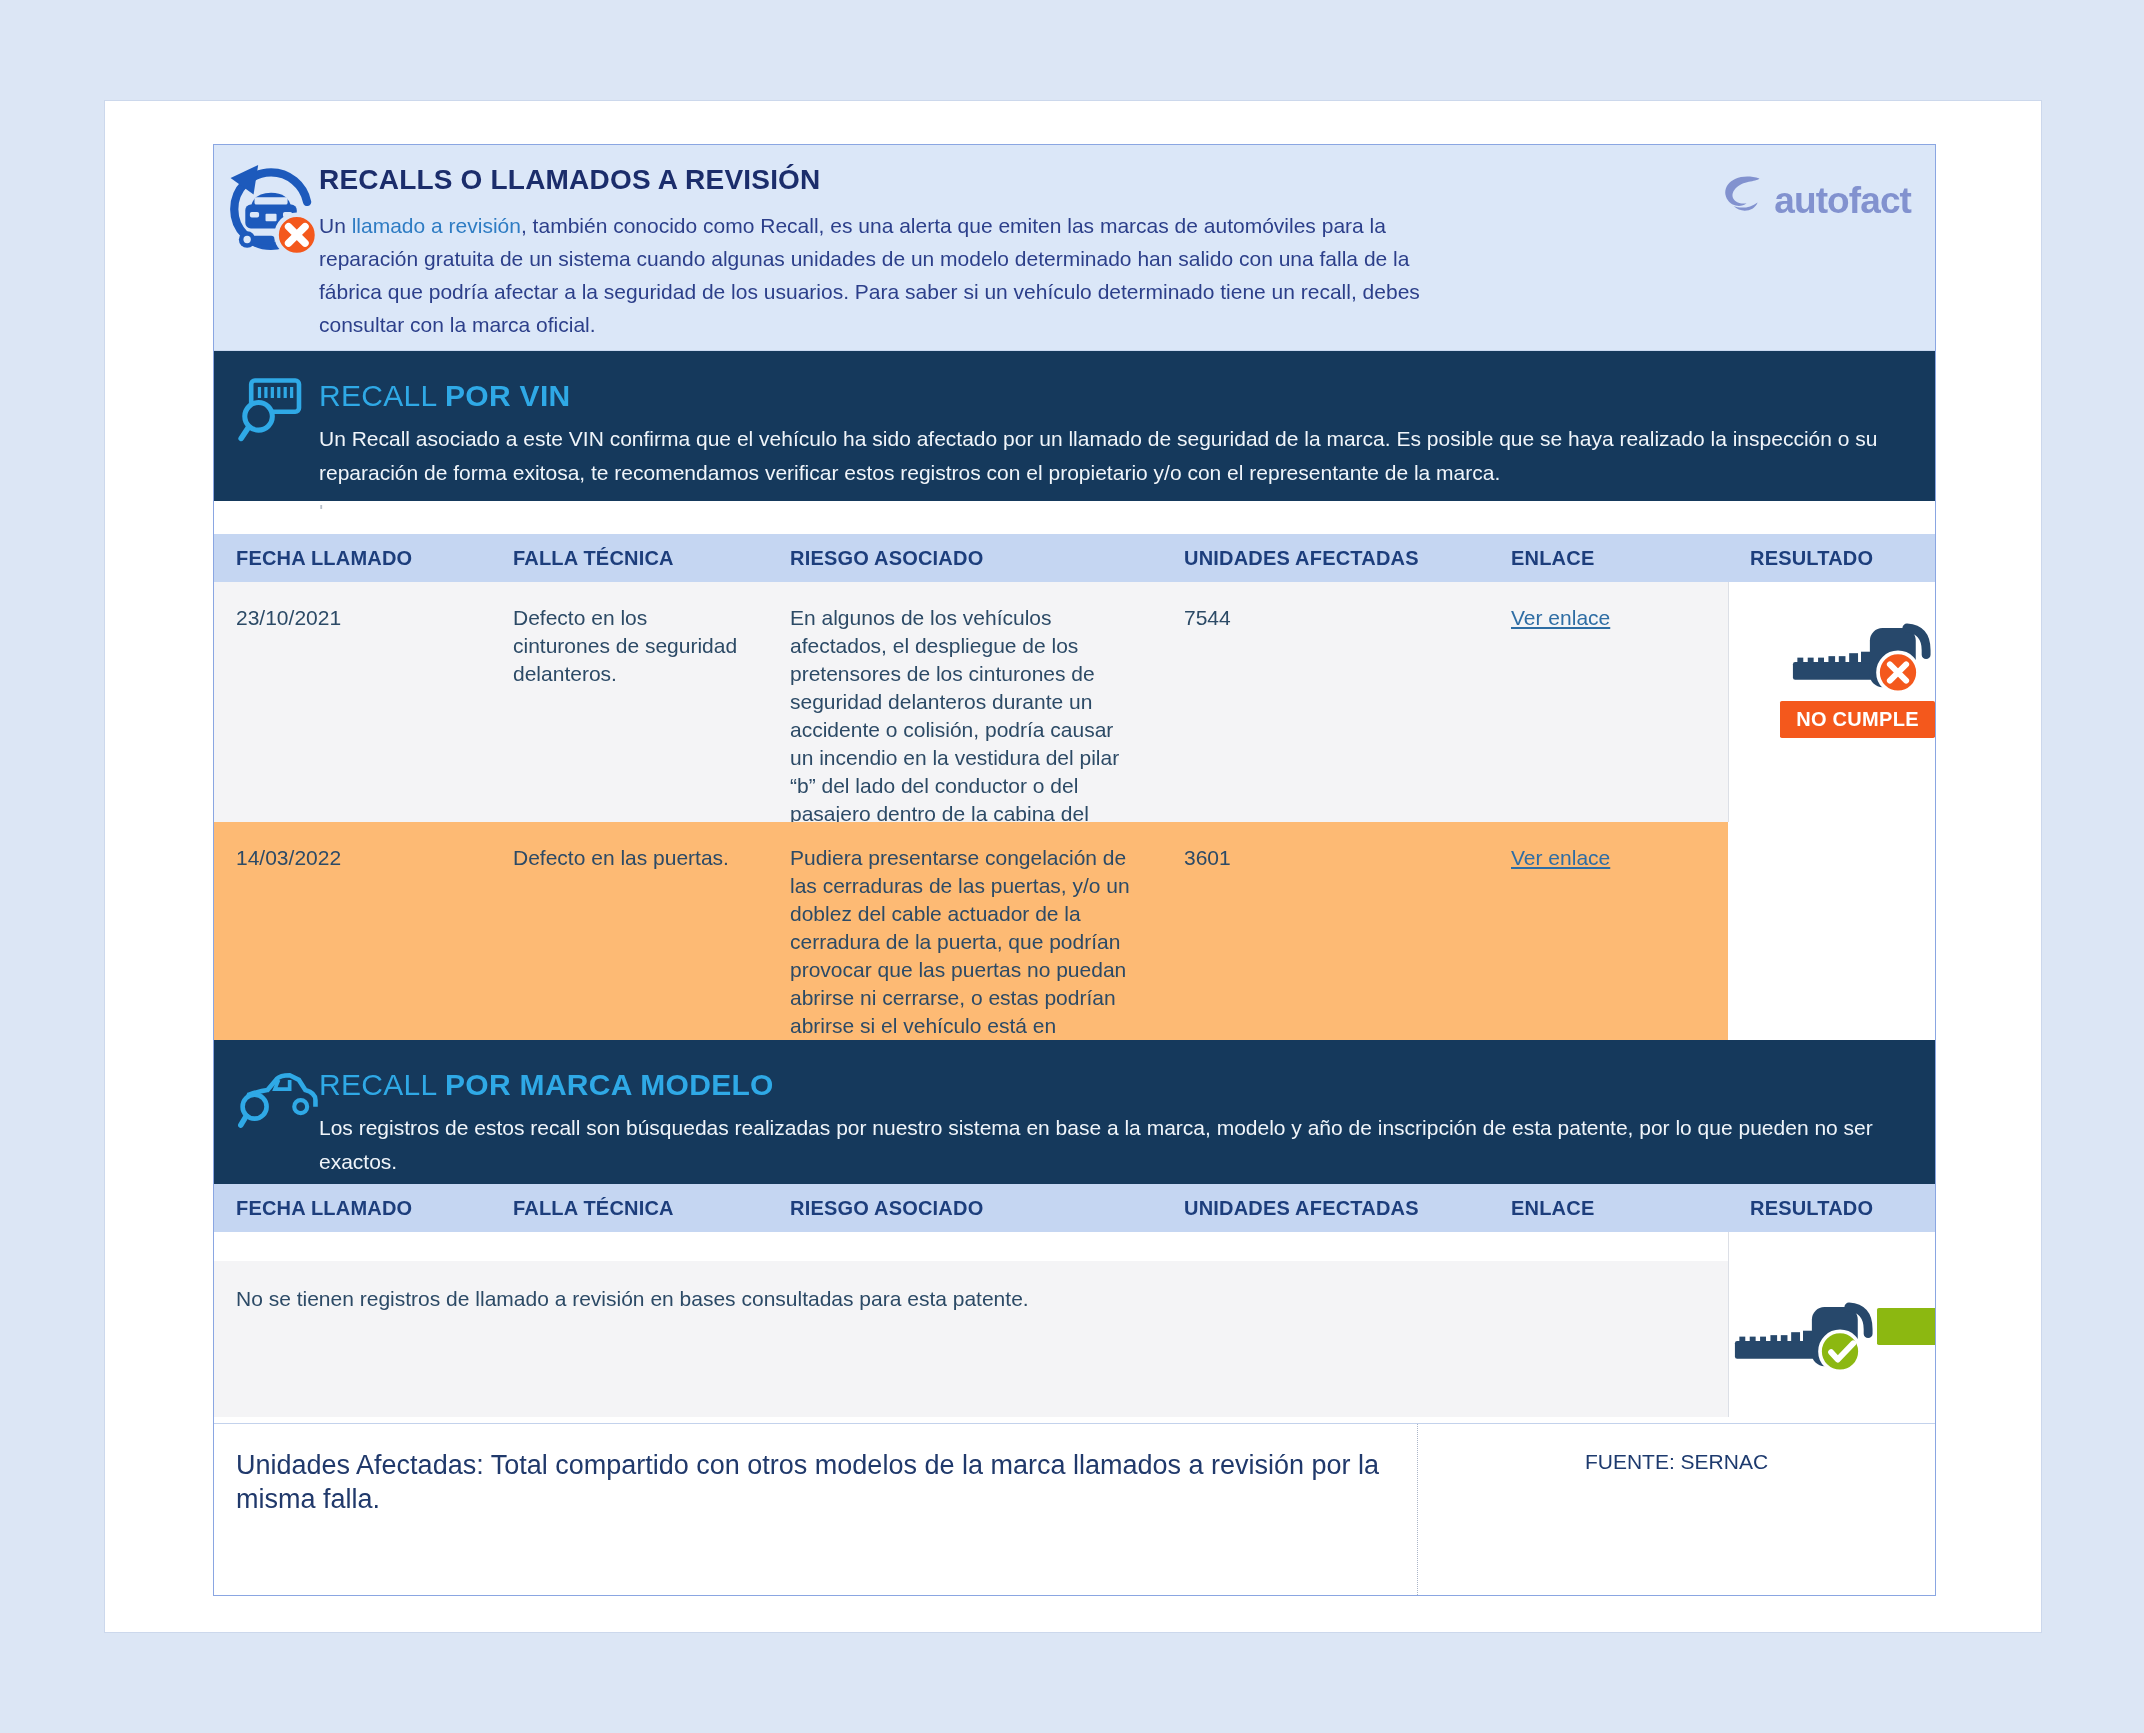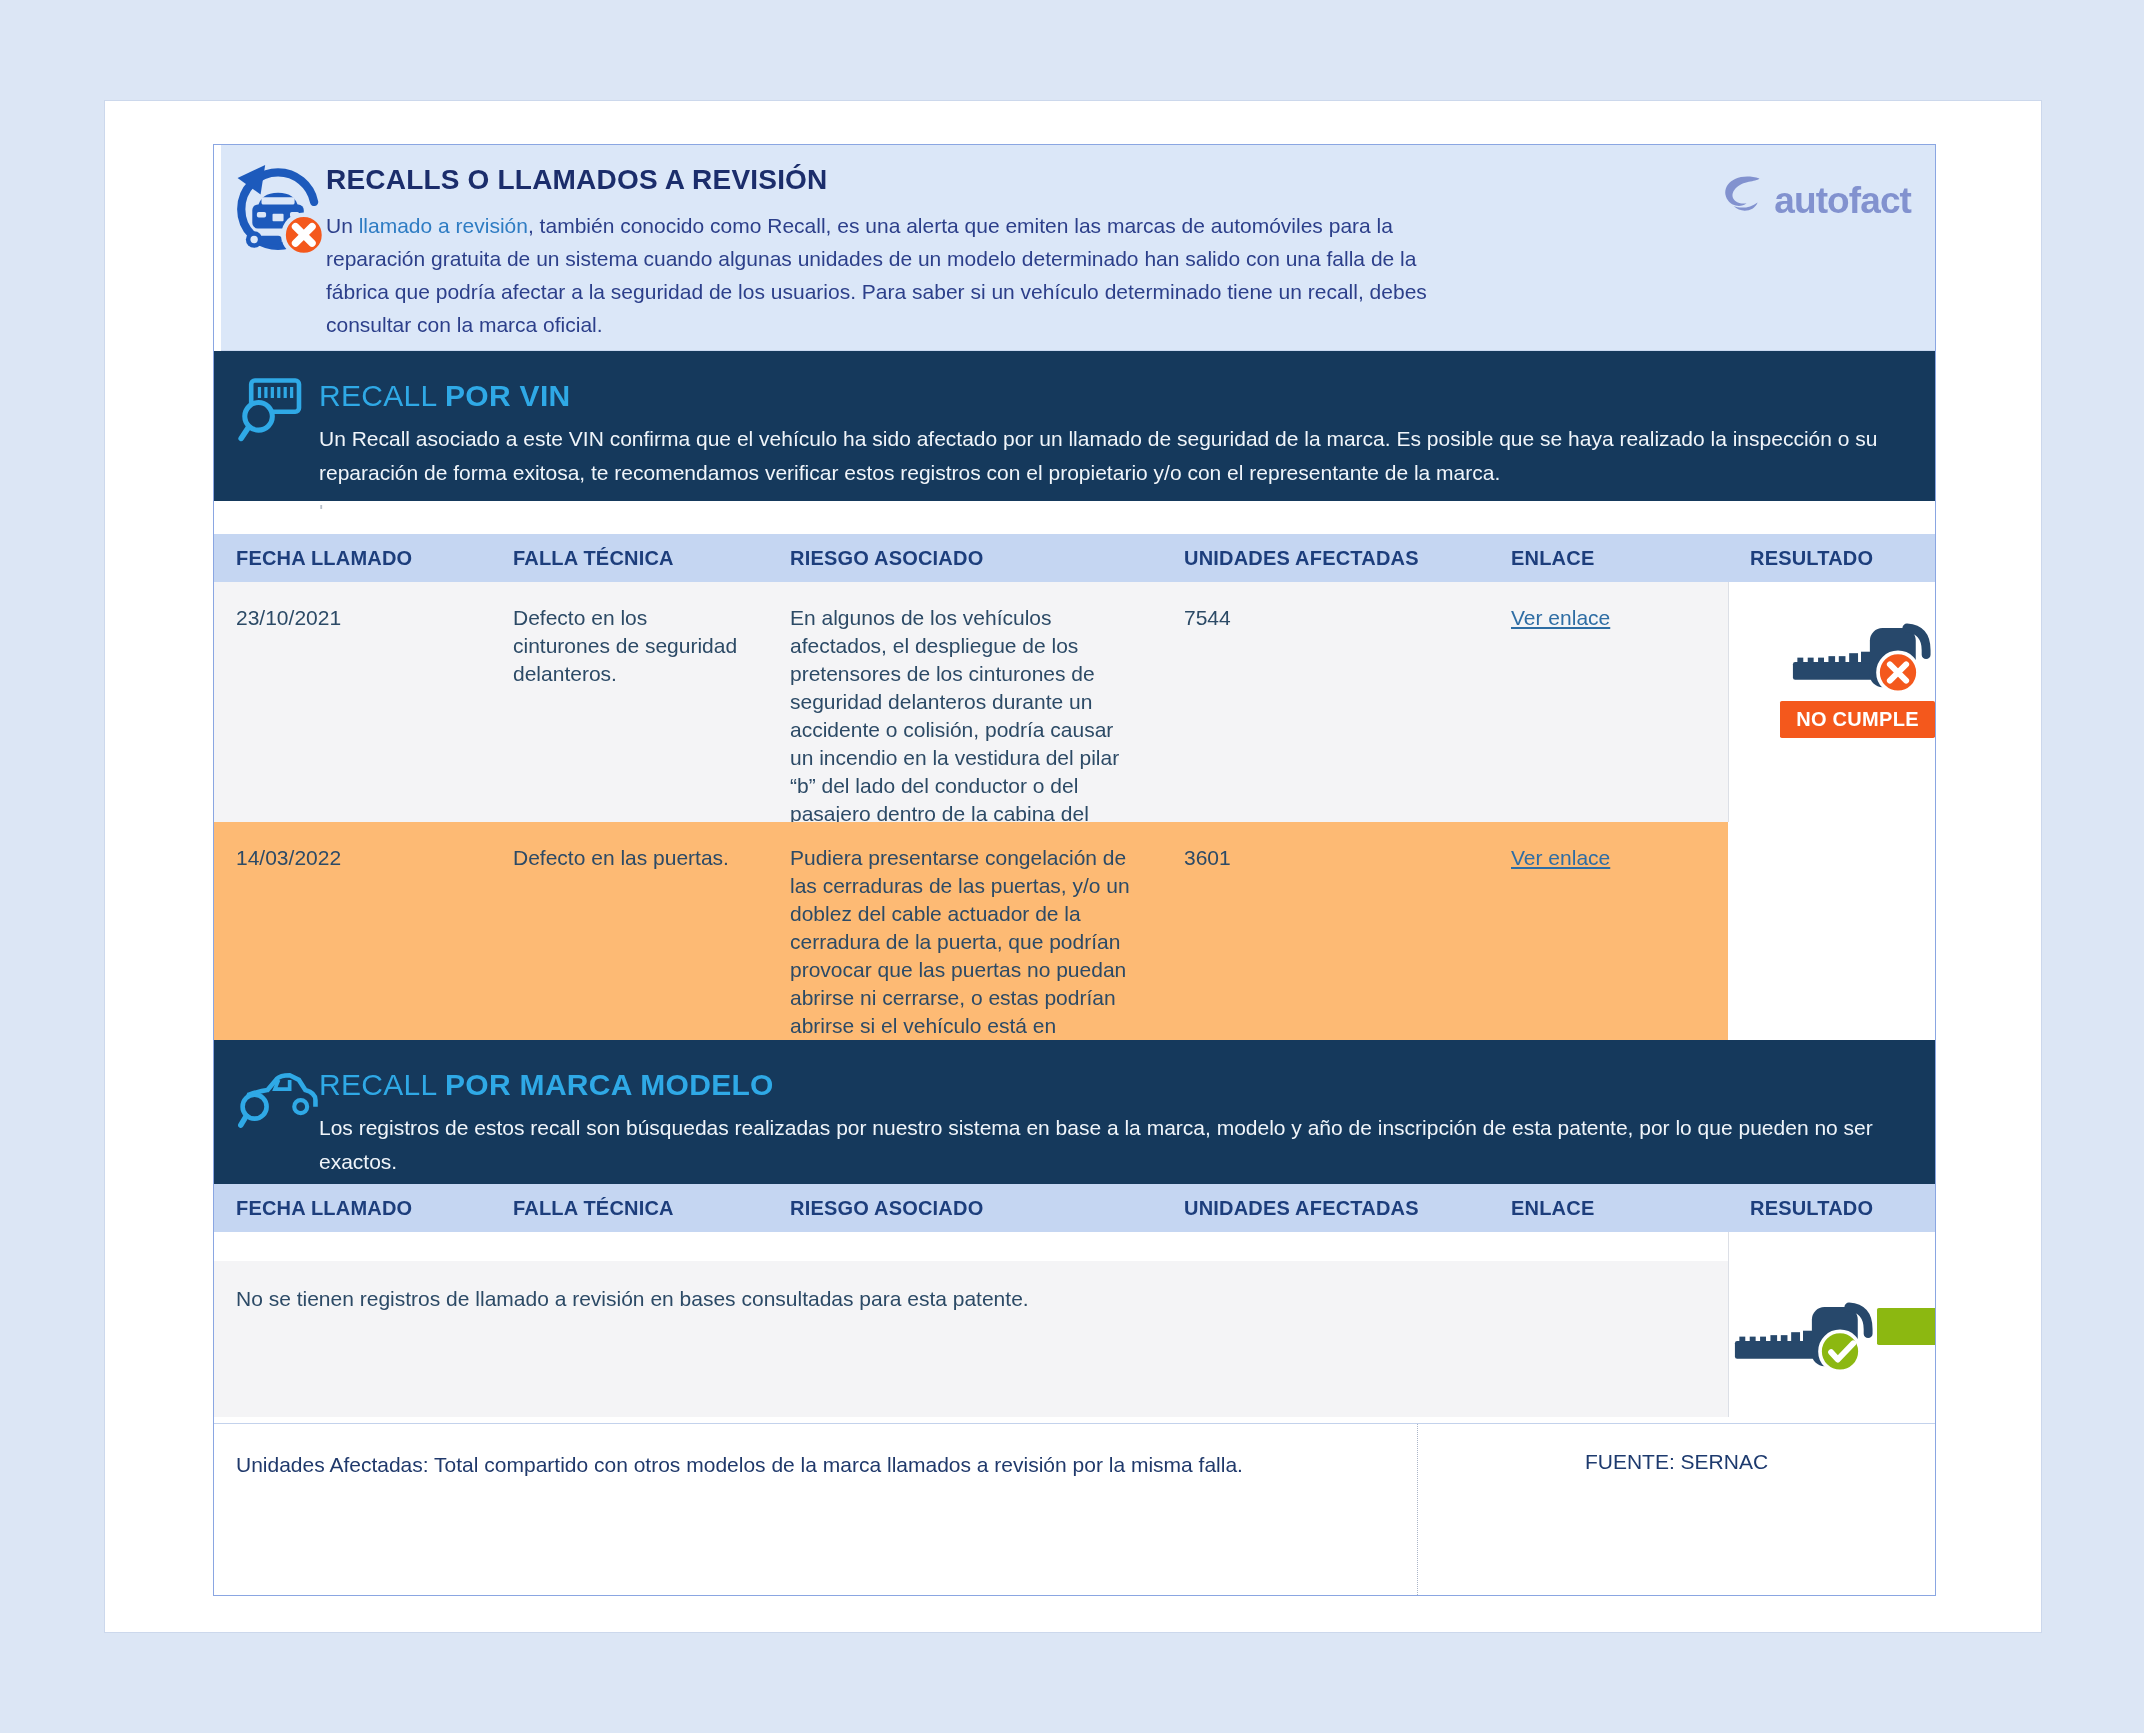--- a/index.html
+++ b/index.html
@@ -16,21 +16,20 @@
   }
   .report{
     position:absolute;left:108px;top:43px;width:1723px;height:1452px;
     border:1.8px solid #8aa6e2;box-sizing:border-box;background:#ffffff;
     display:flex;flex-direction:column;overflow:hidden;
   }
   
   .hdr{
     height:205px;flex:0 0 auto;background:#dbe7f8;position:relative;
     border-bottom:0.9px solid #c9d8f0;
-    margin-left:7px;
   }
   .hdr-icon{position:absolute;left:9.2px;top:9.2px;}
   .hdr-text{position:absolute;left:105px;top:18.5px;width:1154px;}
   .hdr-title{
     margin:0;font-size:28px;font-weight:bold;color:#1b2d6b;letter-spacing:0.2px;
   }
   .intro{
     margin:13px 0 0 0;font-size:21px;line-height:33px;color:#2c3f8a;width:1149px;
   }
   .intro-link{color:#2e7cc3;text-decoration:none;cursor:pointer;}
@@ -101,21 +100,21 @@
   .norow .result{
     background:#ffffff;border-left:0.9px solid #dcdfe6;
     display:flex;align-items:center;
   }
   .gap2{height:5.5px;flex:0 0 auto;background:#ffffff;}
   
   .ftr{
     flex:1 1 auto;border-top:1.8px solid #c3d2ec;display:flex;background:#ffffff;
   }
   .notes{
-    flex:1 1 auto;padding:24px 37px 0 22px;font-size:21px;line-height:34px;color:#20396b;
+    flex:1 1 auto;padding:24px 37px 0 22px;font-size:27px;line-height:34px;color:#20396b;
   }
   .notes p{margin:0;}
   .web-link{color:#2e6da4;text-decoration:underline;cursor:pointer;}
   .fuente-col{
     flex:0 0 517px;border-left:1.8px dotted #aab5c8;
     text-align:center;padding-top:26px;font-size:21px;font-weight:500;color:#1d3a6e;
   }
 </style>
 </head>
 <body>

